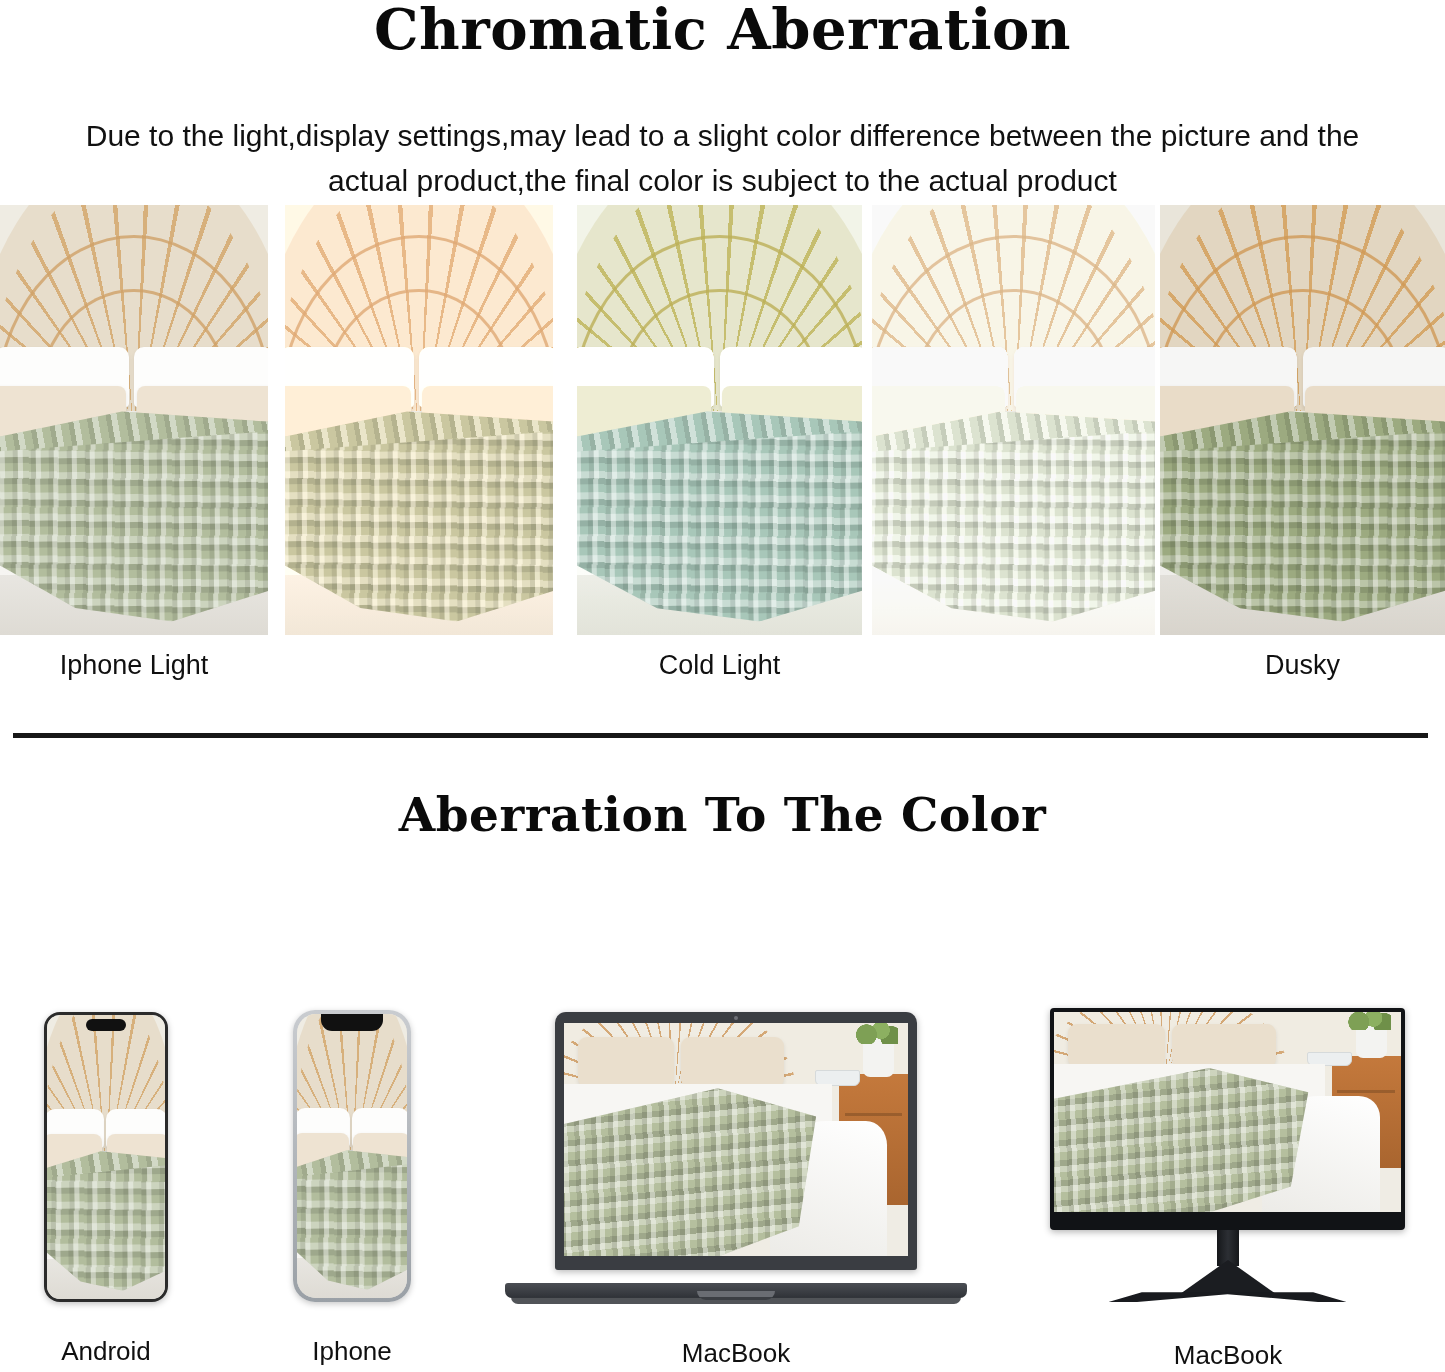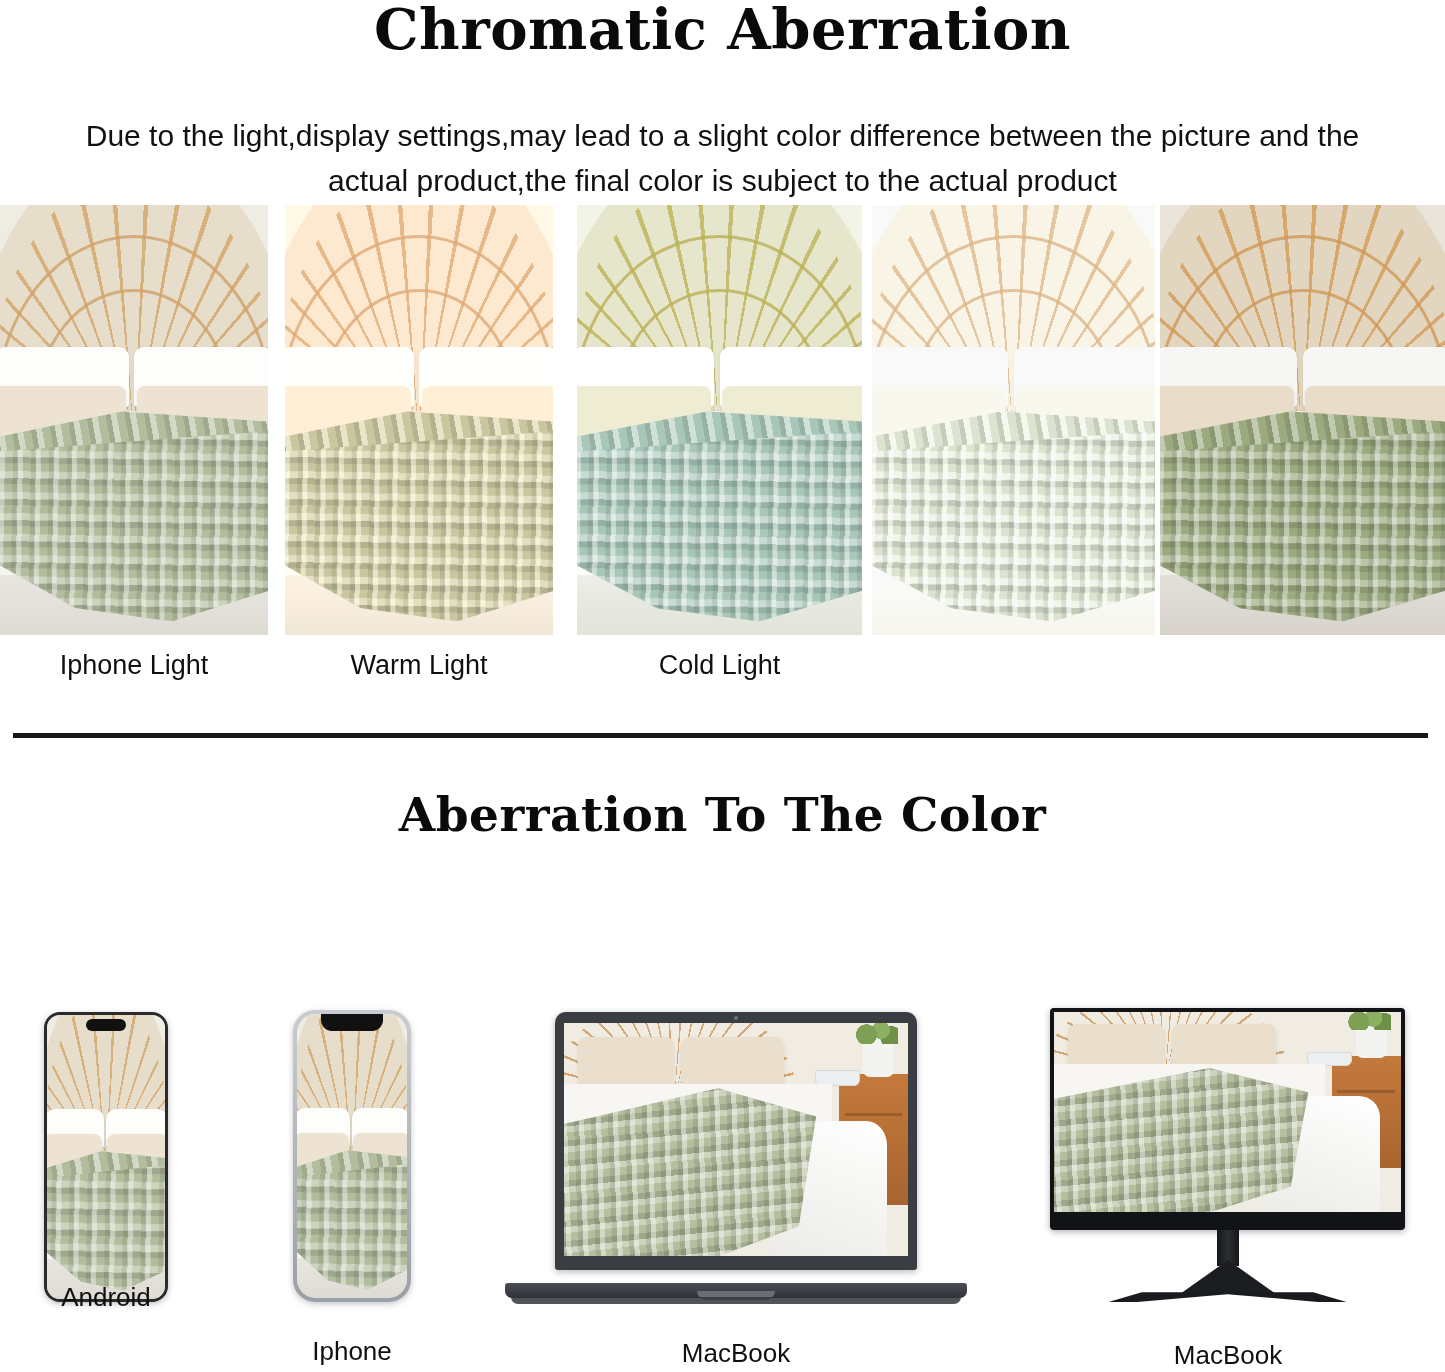--- a/index.html
+++ b/index.html
@@ -271,21 +271,21 @@
         rgba(0,0,0,0) 6px, rgba(0,0,0,0) 14px,
         rgba(0,0,0,.12) 14px, rgba(0,0,0,.12) 20px),
       #b5bf9e;
     clip-path: polygon(0% 22%, 58% 0%, 92% 16%, 86% 78%, 50% 100%, 0% 100%);
   }
 
   .dev-label {
     position:absolute; text-align:center; font-size:26px; line-height:34px;
     color:#101010; font-family:"Liberation Sans", sans-serif;
   }
-  #label-android { left:10px;   top:1280px; width:192px; }
+  #label-android { left:10px;   top:1334px; width:192px; }
   #label-iphone  { left:256px;  top:1334px; width:192px; }
   #label-macbook { left:640px;  top:1336px; width:192px; }
   #label-windows { left:1130px; top:1338px; width:196px; }
 </style>
 </head>
 <body>
 
 <div class="page">
 
   <div class="section-title" id="title-aberration">Chromatic Aberration</div>
@@ -390,22 +390,22 @@
         <div class="bedskirt"></div>
         <div class="floor"></div>
         <div class="throw-top" style="--throw: #a4b08c;"></div>
         <div class="throw" style="--throw: #a4b08c;"></div>
       </div>
     </div>
   </div>
 
   <div class="labels-row">
     <div class="sw-label lb0">Iphone Light</div>
-    <div class="sw-label lb1">Warm Light</div>
     <div class="sw-label lb2">Cold Light</div>
+    <div class="sw-label lb4">Dusky</div>
   </div>
 
   <div id="divider"></div>
 
   <div class="section-title" id="title-color">Aberration To The Color</div>
 
 
   <div id="devices">
 
     <div class="device" id="device-android">

